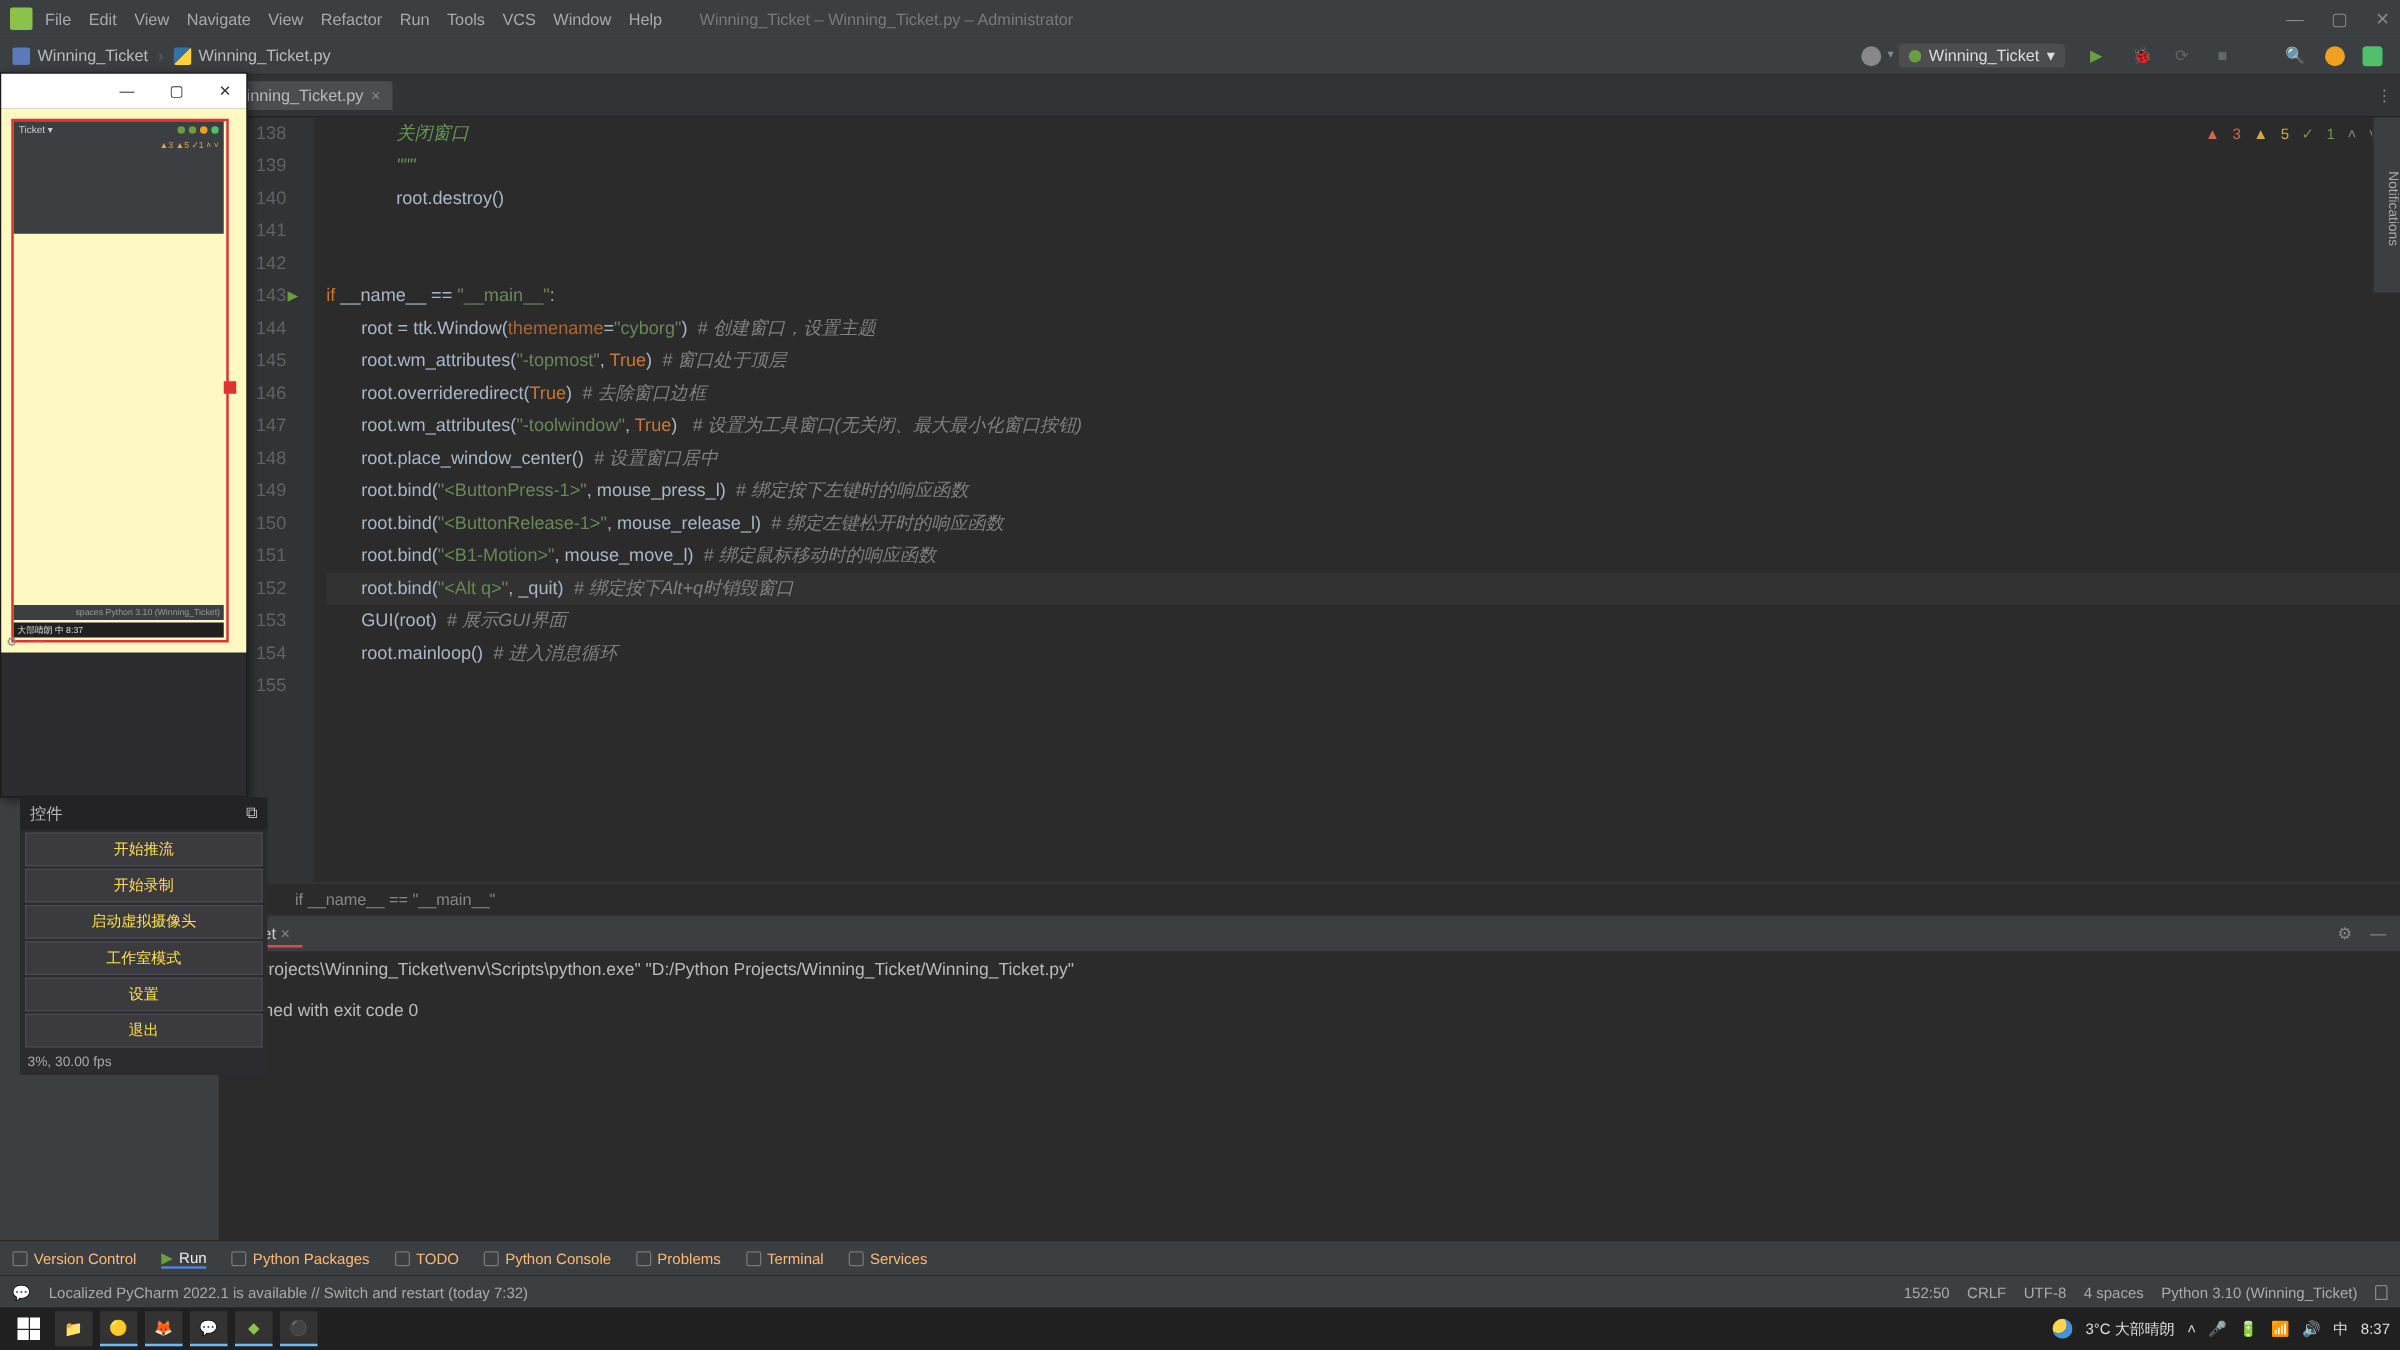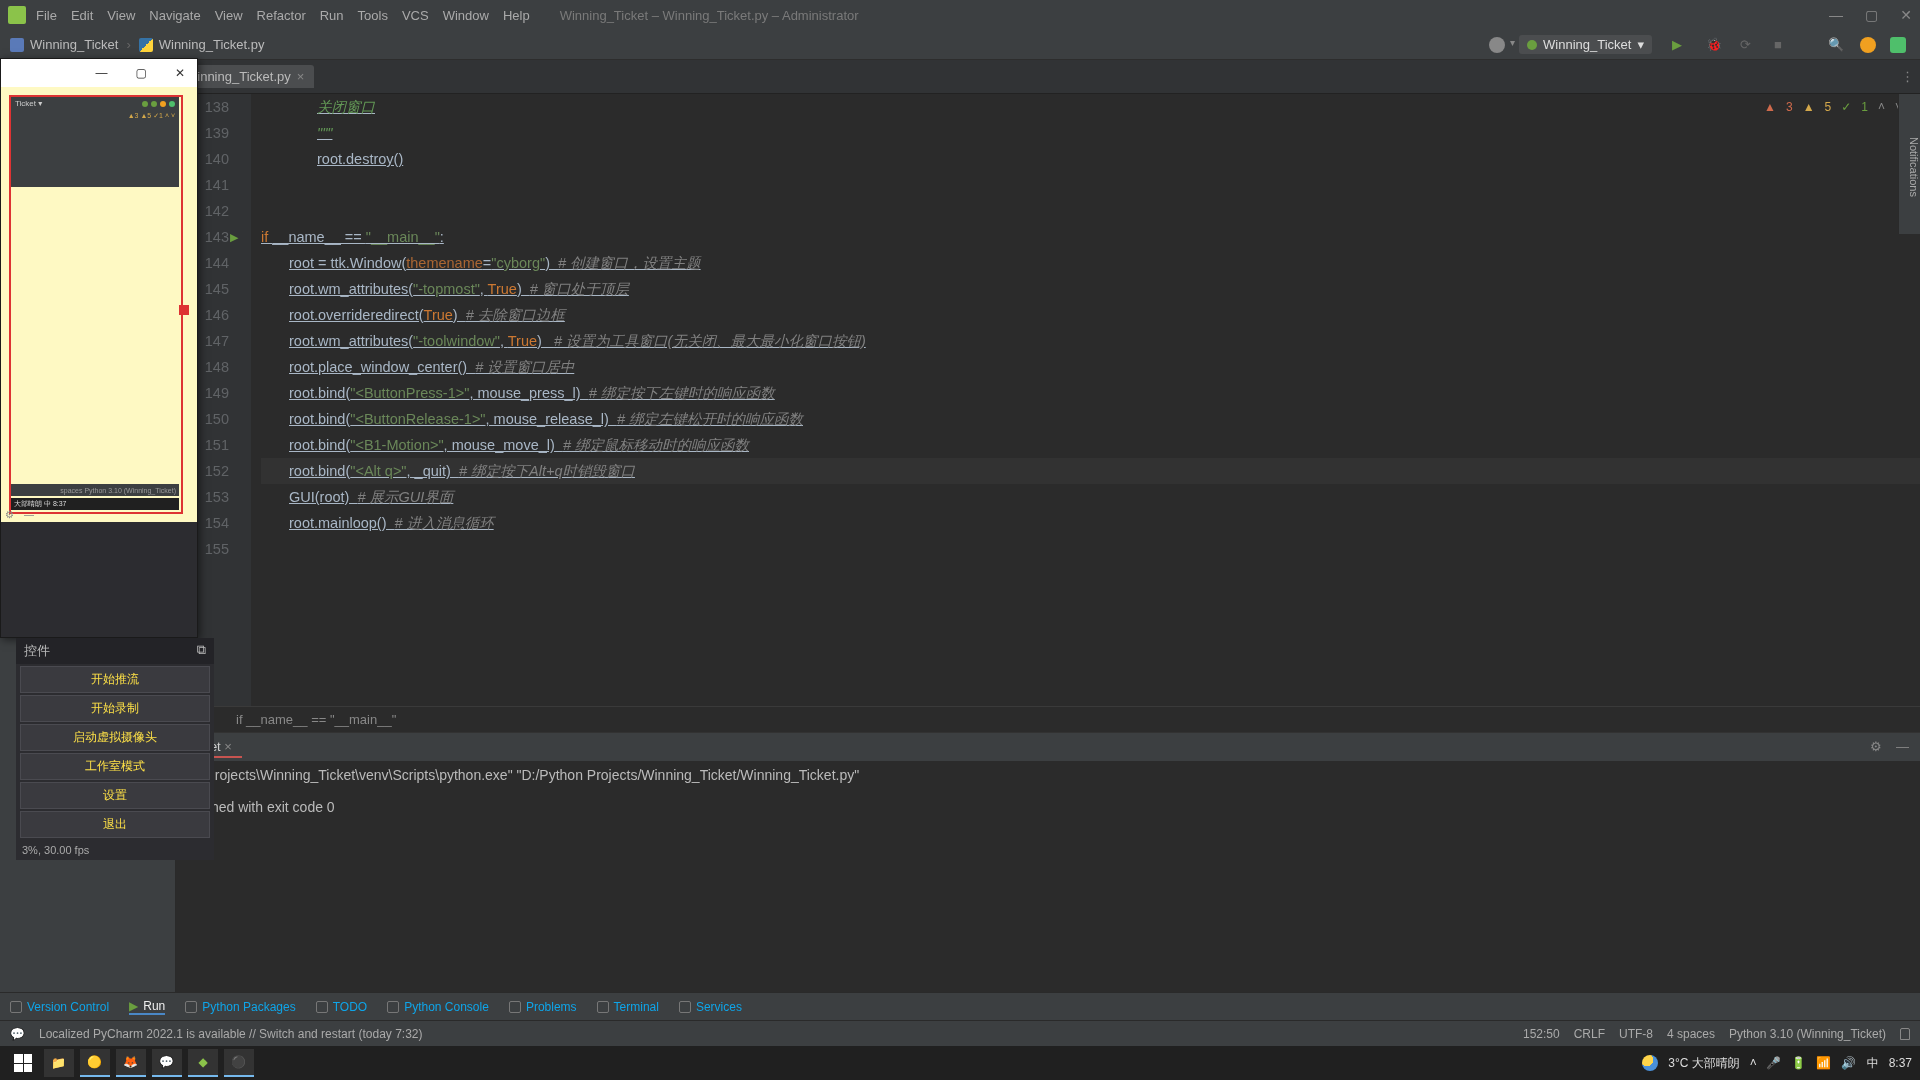--- a/index.html
+++ b/index.html
@@ -44,21 +44,21 @@
 .main { display:flex; height: calc(100% - 30px - 30px - 34px - 28px - 26px - 34px); position:relative; }
 .sidebar-left { width:176px; background:#3c3f41; border-right:1px solid #2a2a2a; overflow:hidden; }
 .sidebar-left .path { padding:4px 6px; color:#bbb; font-size:12px; white-space:nowrap; }
 .sidebar-left .tree-item { padding:2px 6px 2px 16px; color:#aaa; font-size:12px; }
 
 .editor-wrap { flex:1; display:flex; flex-direction:column; background:#2b2b2b; position:relative; }
 .editor { flex:1; display:flex; overflow:hidden; font-family:"JetBrains Mono","Consolas",monospace; font-size:14.5px; line-height:26px; position:relative; }
 .gutter-col { width:75px; text-align:right; color:#606366; background:#313335; padding-right:22px; position:relative; }
 .gutter-col .ln { height:26px; }
 .gutter-col .run-gutter { position:absolute; left:54px; color:#6a9e3f; font-size:11px; }
-.code-col { flex:1; padding-left:10px; white-space:pre; color:#a9b7c6; position:relative;text-decoration:underline; }
+.code-col { flex:1; padding-left:10px; white-space:pre; color:#a9b7c6; position:relative; }
 .code-col .cline { height:26px; }
 .ind1 { padding-left: 28px; }
 .ind2 { padding-left: 56px; }
 .kw { color:#cc7832; }
 .str { color:#6a8759; }
 .cmt { color:#808080; font-style:italic; }
 .param { color:#aa6633; }
 .bool { color:#cc7832; }
 .doc { color:#629755; font-style:italic; }
 .hl-line { background:#323232; }
@@ -77,21 +77,21 @@
 
 .run-panel { height: 260px; background:#2b2b2b; border-top:1px solid #323232; display:flex; flex-direction:column; }
 .run-panel-hdr { height:28px; display:flex; align-items:center; padding:0 8px; background:#3c3f41; }
 .run-panel-hdr .tab { padding:2px 10px; color:#ccc; border-bottom:2px solid #c75450; }
 .run-panel-hdr .sp { flex:1; }
 .run-panel-hdr .ic { width:16px; height:16px; color:#888; margin-left:10px; }
 .run-output { flex:1; padding:6px 10px; font-family:"Consolas",monospace; font-size:14px; color:#bbb; white-space:pre; }
 
 
 .tool-bar { height:28px; background:#3c3f41; display:flex; align-items:center; gap:20px; padding:0 10px; border-top:1px solid #2a2a2a; font-size:12px; }
-.tool-bar .tw { display:flex; align-items:center; gap:5px; color:#0ea5e9; }
+.tool-bar .tw { display:flex; align-items:center; gap:5px; color:#fdba74; }
 .tool-bar .tw.active { color:#eee; border-bottom:2px solid #4a88c7; }
 .tw-ic { width:12px; height:12px; border:1px solid #777; border-radius:2px; }
 
 
 .status-bar { height:26px; background:#3c3f41; display:flex; align-items:center; padding:0 10px; font-size:12px; color:#aaa; gap:14px; border-top:1px solid #2a2a2a; }
 .status-bar .sp { flex:1; }
 .lock-ic { width:10px; height:12px; border:1px solid #888; border-radius:2px 2px 0 0; }
 
 
 .win-taskbar { position:absolute; bottom:0; left:0; right:0; height:34px; background:#202020; display:flex; align-items:center; padding:0 8px; gap:6px; color:#ddd; font-size:12px; }

